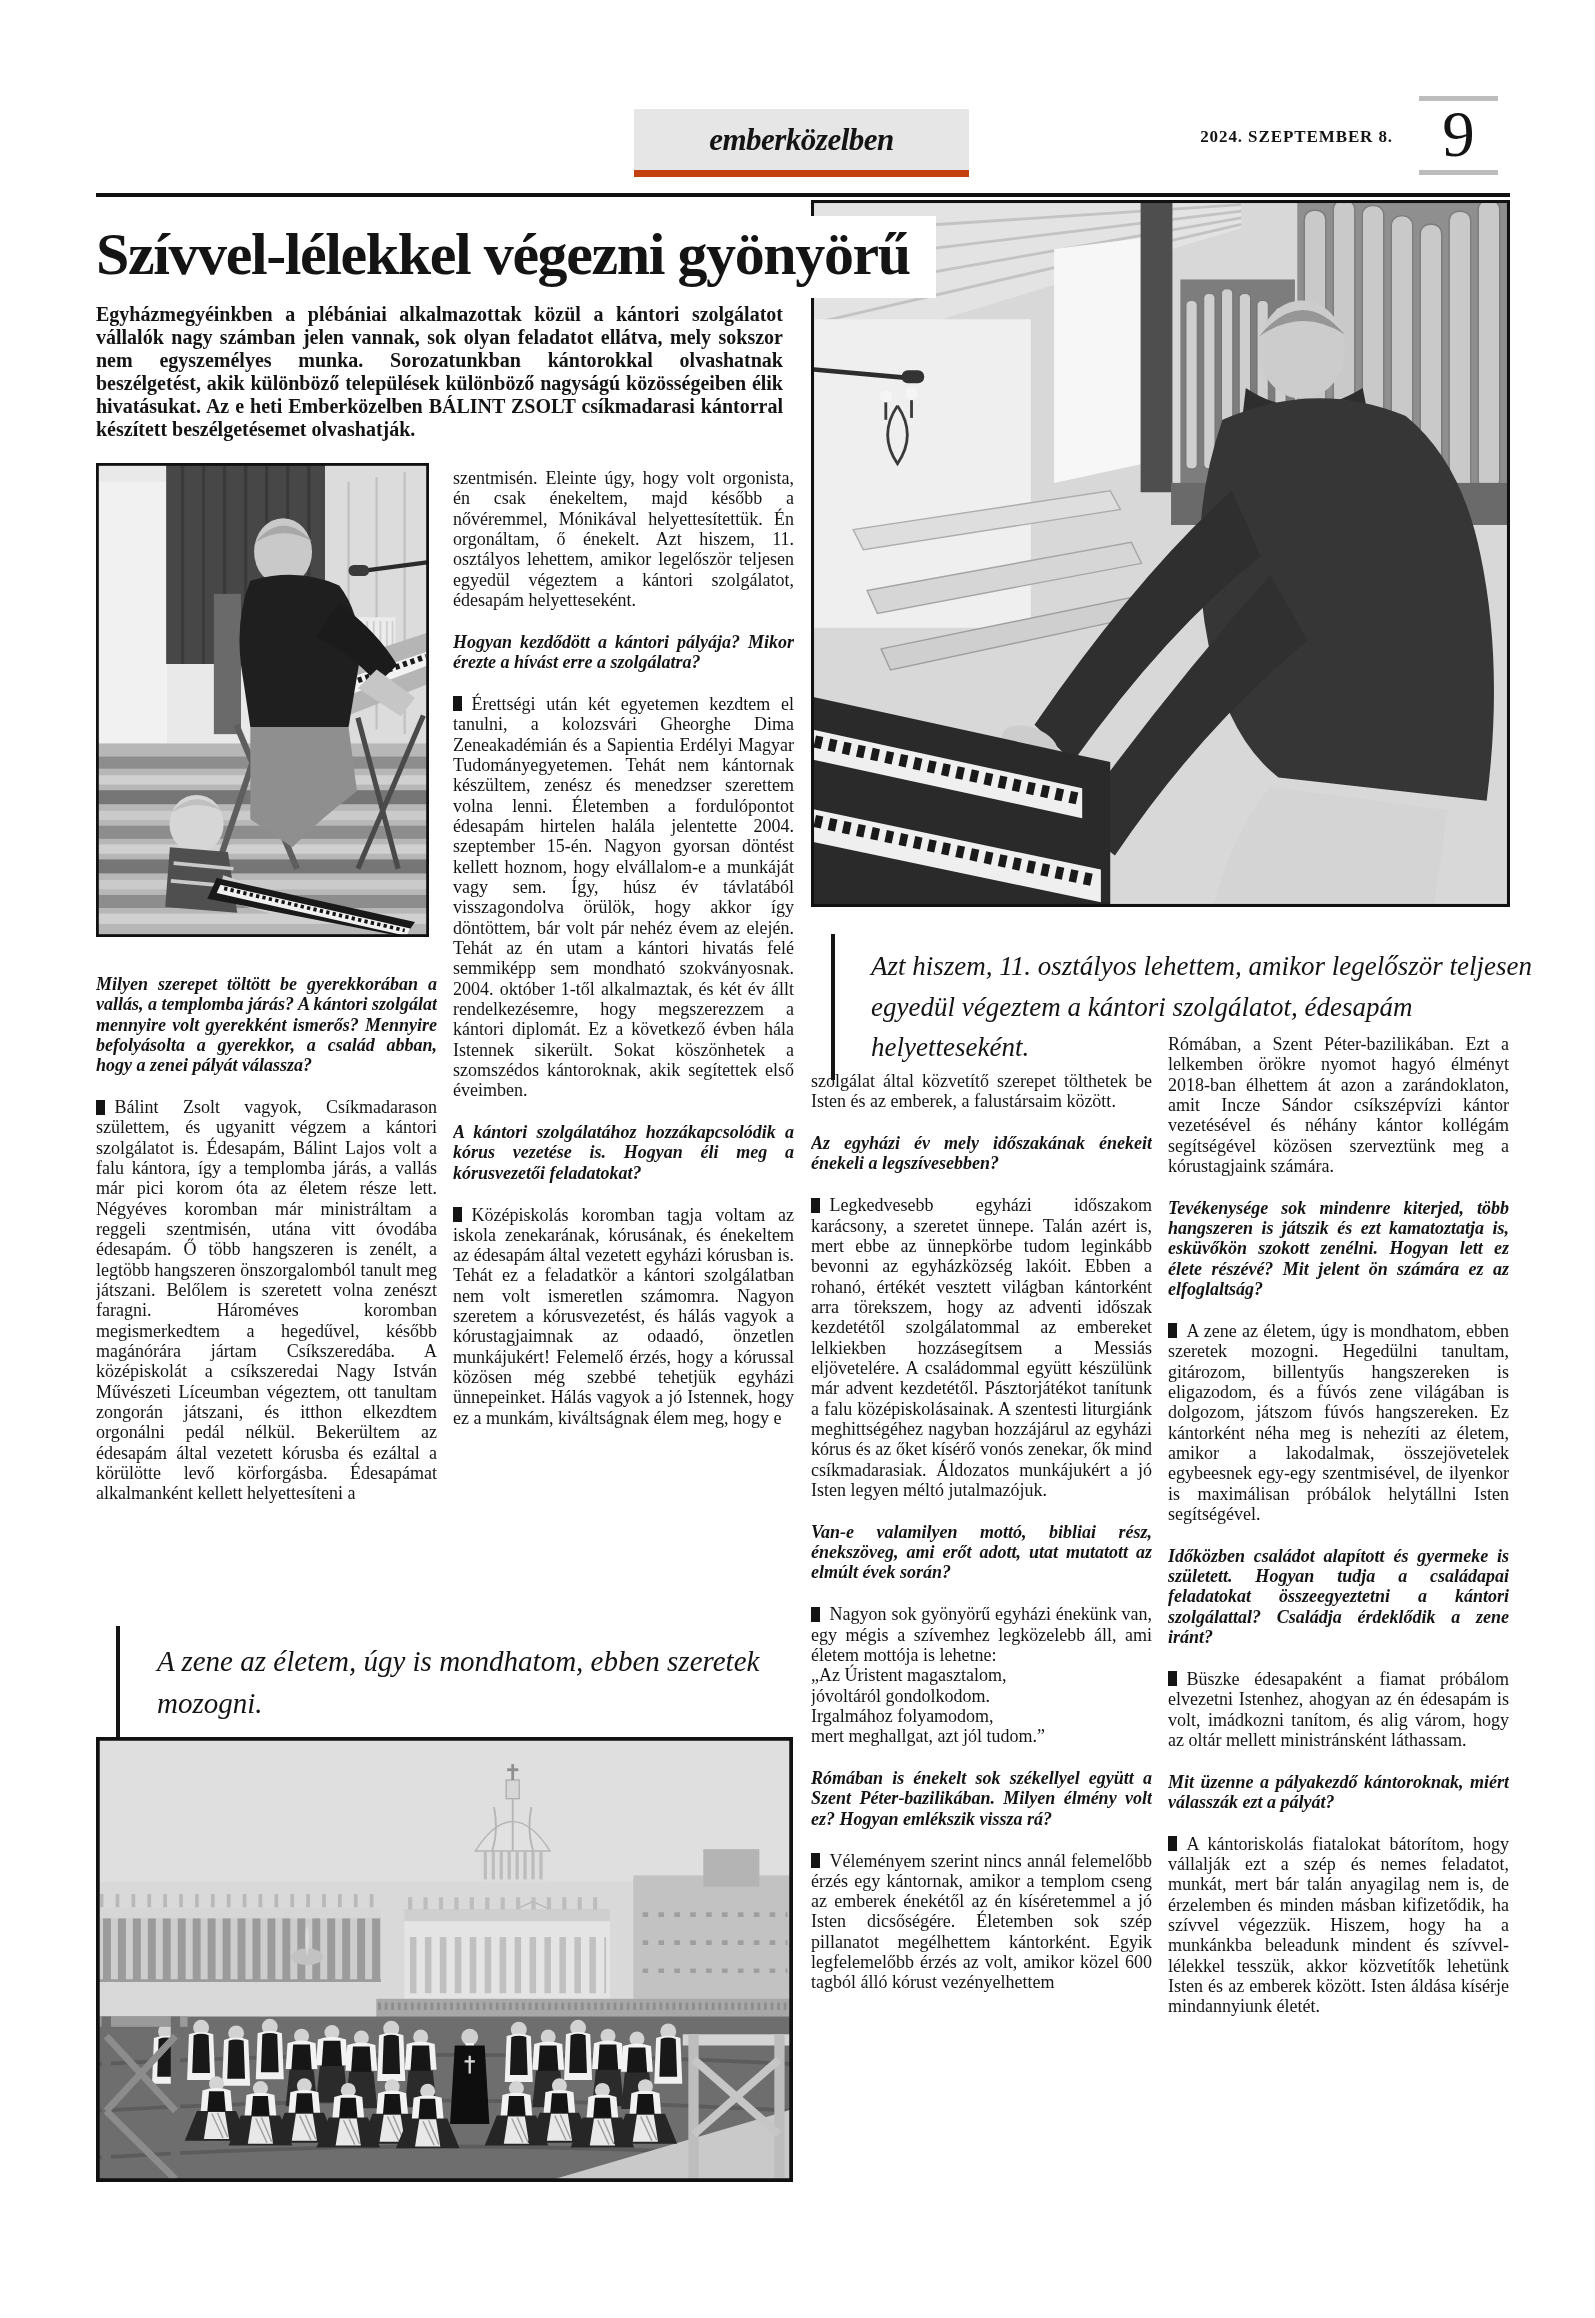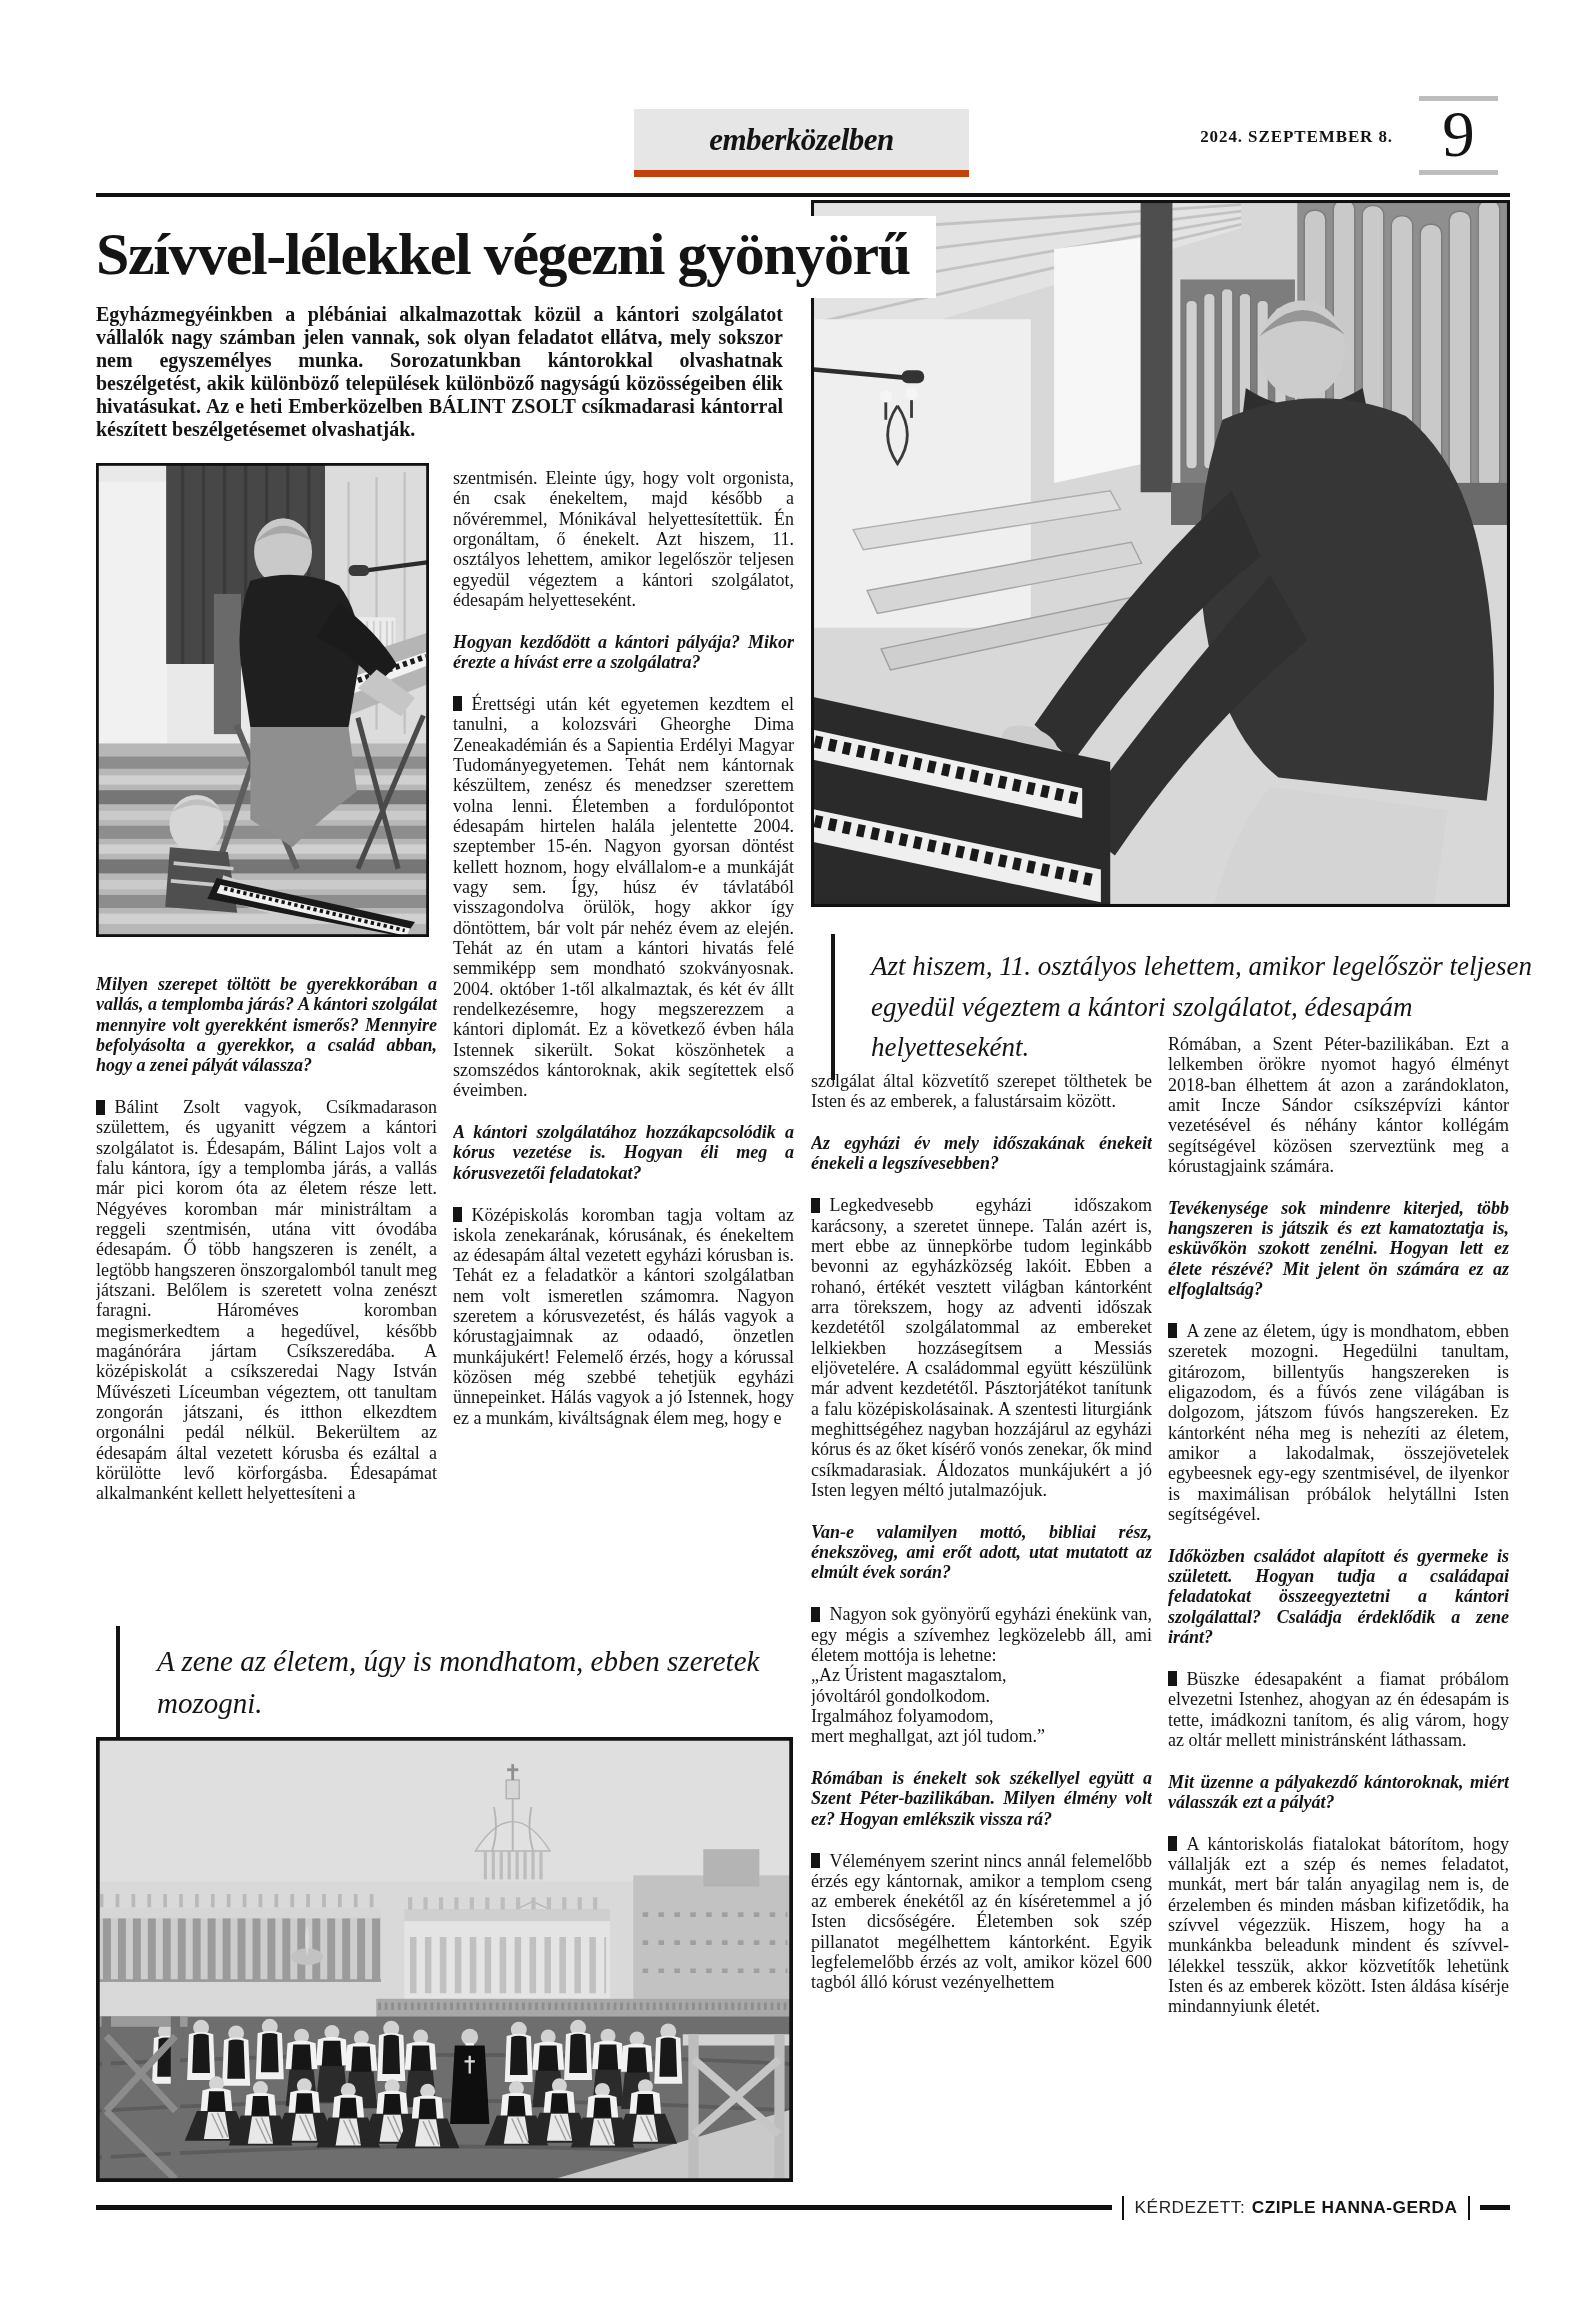--- a/index.html
+++ b/index.html
@@ -253,21 +253,21 @@
     <p class="a verse">mert meghallgat, azt jól tudom.”</p>
     <p class="q">Rómában is énekelt sok székellyel együtt a Szent Péter-bazilikában. Milyen élmény volt ez? Hogyan emlékszik vissza rá?</p>
     <p class="a"><span class="marker"></span><span>Véleményem szerint nincs annál felemelőbb érzés egy kántornak, amikor a templom cseng az emberek énekétől az én kíséretemmel a jó Isten dicsőségére. Életemben sok szép pillanatot megélhettem kántorként. Egyik legfelemelőbb érzés az volt, amikor közel 600 tagból álló kórust vezényelhettem</span></p>
   </div>
 
   <div class="col col4">
     <p class="a">Rómában, a Szent Péter-bazilikában. Ezt a lelkemben örökre nyomot hagyó élményt 2018-ban élhettem át azon a zarándoklaton, amit Incze Sándor csíkszépvízi kántor vezetésével és néhány kántor kollégám segítségével közösen szerveztünk meg a kórustagjaink számára.</p>
     <p class="q">Tevékenysége sok mindenre kiterjed, több hangszeren is játszik és ezt kamatoztatja is, esküvőkön szokott zenélni. Hogyan lett ez élete részévé? Mit jelent ön számára ez az elfoglaltság?</p>
     <p class="a"><span class="marker"></span><span>A zene az életem, úgy is mondhatom, ebben szeretek mozogni. Hegedülni tanultam, gitározom, billentyűs hangszereken is eligazodom, és a fúvós zene világában is dolgozom, játszom fúvós hangszereken. Ez kántorként néha meg is nehezíti az életem, amikor a lakodalmak, összejövetelek egybeesnek egy-egy szentmisével, de ilyenkor is maximálisan próbálok helytállni Isten segítségével.</span></p>
     <p class="q">Időközben családot alapított és gyermeke is született. Hogyan tudja a családapai feladatokat összeegyeztetni a kántori szolgálattal? Családja érdeklődik a zene iránt?</p>
-    <p class="a"><span class="marker"></span><span>Büszke édesapaként a fiamat próbálom elvezetni Istenhez, ahogyan az én édesapám is tette, imádkozni tanítom, és alig várom, hogy az oltár mellett ministránsként láthassam.</span></p>
+    <p class="a"><span class="marker"></span><span>Büszke édesapaként a fiamat próbálom elvezetni Istenhez, ahogyan az én édesapám is volt, imádkozni tanítom, és alig várom, hogy az oltár mellett ministránsként láthassam.</span></p>
     <p class="q">Mit üzenne a pályakezdő kántoroknak, miért válasszák ezt a pályát?</p>
     <p class="a"><span class="marker"></span><span>A kántoriskolás fiatalokat bátorítom, hogy vállalják ezt a szép és nemes feladatot, munkát, mert bár talán anyagilag nem is, de érzelemben és minden másban kifizetődik, ha szívvel végezzük. Hiszem, hogy ha a munkánkba beleadunk mindent és szívvel-lélekkel tesszük, akkor közvetítők lehetünk Isten és az emberek között. Isten áldása kísérje mindannyiunk életét.</span></p>
   </div>
 
   <div class="pullquote pq2">
     <div>A zene az életem, úgy is mondhatom, ebben szeretek mozogni.</div>
   </div>
 
   <div class="photo bottom-photo">
     <svg viewBox="0 0 1492 952" preserveAspectRatio="none">
@@ -381,23 +381,15 @@
         <rect x="1256" y="636" width="236" height="24" fill="#d4d4d4"></rect>
         <rect x="1268" y="636" width="22" height="316" fill="#bdbdbd"></rect>
         <rect x="1452" y="636" width="22" height="316" fill="#bdbdbd"></rect>
         <line x1="1280" y1="690" x2="1462" y2="850" stroke="#c6c6c6" stroke-width="17"></line>
         <line x1="1462" y1="690" x2="1280" y2="850" stroke="#c6c6c6" stroke-width="17"></line>
       </g>
       <rect x="4" y="4" width="1484" height="944" fill="none" stroke="#111" stroke-width="8"></rect>
     </svg>
   </div>
 
-  <div class="footer">
-    <div class="f-rule long"></div>
-    <div class="f-bar"></div>
-    <span class="f-label">KÉRDEZETT:</span>
-    <span class="f-name">CZIPLE HANNA-GERDA</span>
-    <div class="f-bar"></div>
-    <div class="f-rule short"></div>
-  </div>
 
 </div>
 
 
 </body></html>

